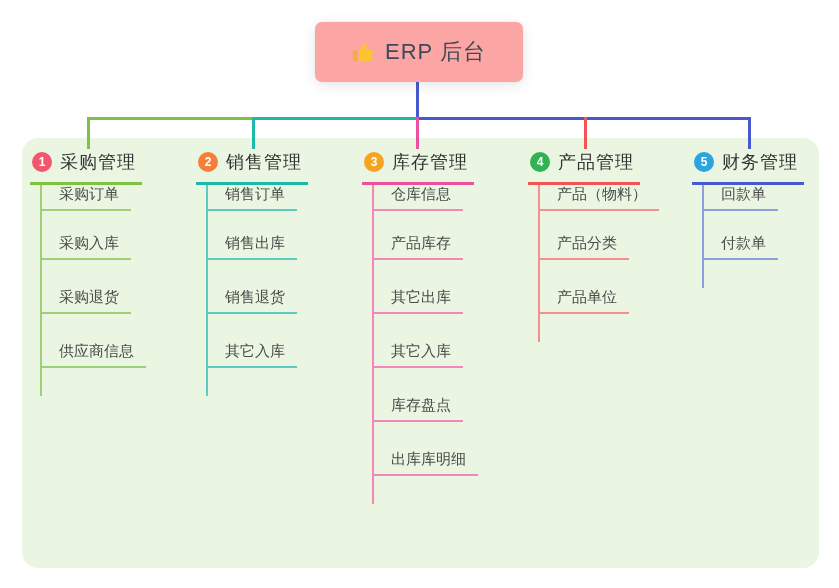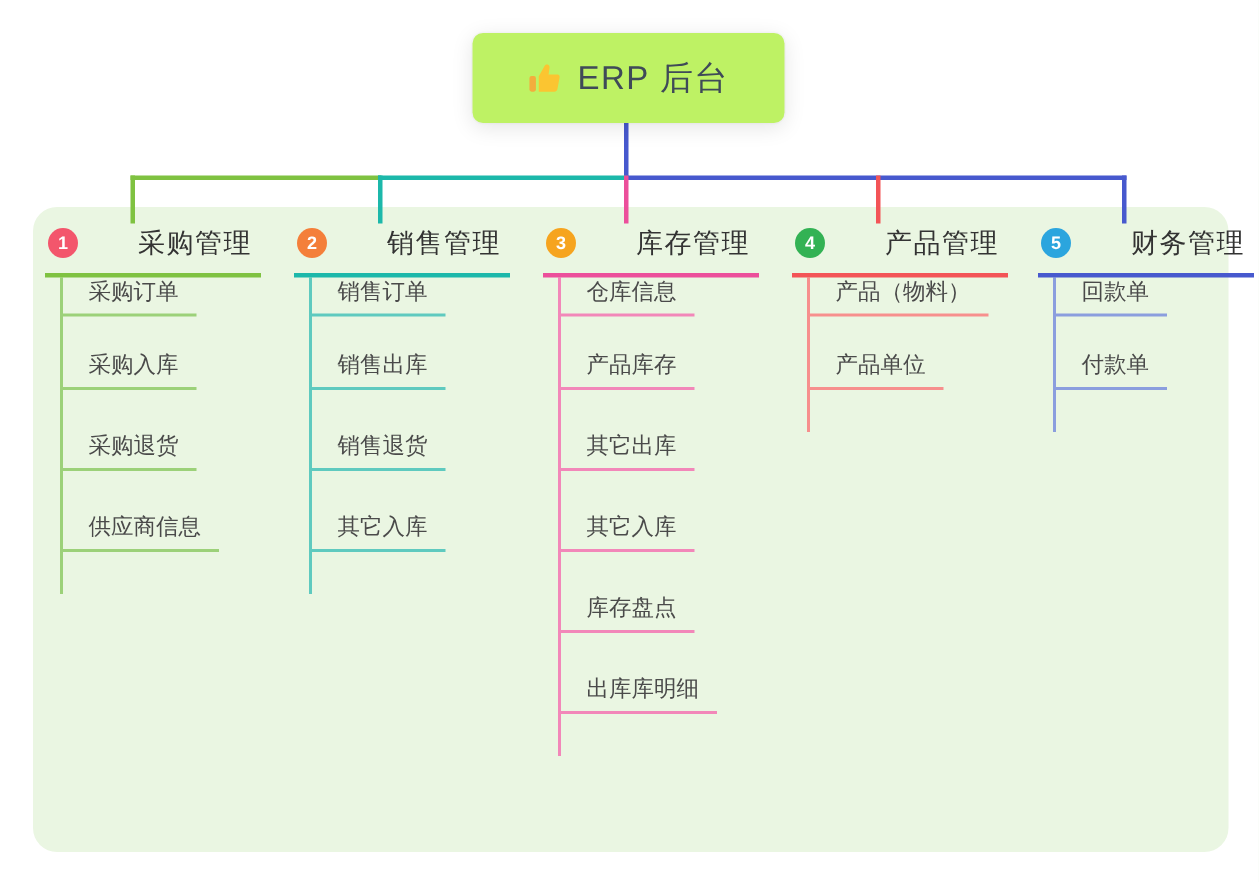--- a/index.html
+++ b/index.html
@@ -4,21 +4,21 @@
 <style>
   html,body{margin:0;padding:0;background:#ffffff;}
   body{font-family:"Liberation Sans","DejaVu Sans",sans-serif;}
   .stage{position:relative;width:839px;height:588px;background:#ffffff;overflow:hidden;}
 
   
   .panel{position:absolute;left:22px;top:138px;width:797px;height:430px;
          background:#eaf6e2;border-radius:16px;}
 
   
-  .root{position:absolute;left:315px;top:22px;width:208px;height:60px;background:#bef264;
+  .root{position:absolute;left:315px;top:22px;width:208px;height:60px;background:#fca5a5;
         border-radius:7px;box-shadow:0 3px 14px rgba(0,0,0,0.10),0 0 0 1px rgba(0,0,0,0.02);
         display:flex;align-items:center;justify-content:center;gap:10px;}
   .root-label{font-size:22px;font-weight:500;color:#3f4a58;letter-spacing:1px;}
   .root-icon{width:23px;height:23px;display:block;}
 
   
   .line{position:absolute;}
   .stem{left:416px;top:82px;width:3px;height:36px;background:#4759ce;}
   .hseg{top:117px;height:3px;background:var(--line);}
   .hseg-1{left:87px;width:167px;}
@@ -37,21 +37,21 @@
   .col-1{left:196px;}
   .col-2{left:362px;}
   .col-3{left:528px;}
   .col-4{left:692px;}
 
   .branch-header{display:inline-flex;align-items:center;gap:8px;
                  padding:0 6px 8px 2px;border-bottom:3px solid var(--line);}
   .badge{width:20px;height:20px;border-radius:50%;background:var(--badge);
          color:#ffffff;font-size:12px;font-weight:bold;line-height:20px;
          text-align:center;flex:0 0 20px;}
-  .branch-label{font-size:18px;color:#333333;letter-spacing:1px;white-space:nowrap;margin-left:32px;}
+  .branch-label{font-size:18px;color:#333333;letter-spacing:1px;white-space:nowrap;}
 
   .items{margin-left:10px;border-left:2px solid var(--subline);}
   .sub{height:54px;display:flex;align-items:flex-start;}
   .sub:first-child{height:49px;}
   .sub-label{display:inline-block;padding:0 12px 5px 17px;
              border-bottom:2px solid var(--subline);
              font-size:15px;color:#4a4a4a;white-space:nowrap;}
 </style>
 </head>
 <body>
@@ -150,20 +150,23 @@
   <div class="col col-3" style="--line: #f35457; --subline: #f78f8d; --badge: #33b254;">
     <div class="branch-header">
       <span class="badge">4</span>
       <span class="branch-label">产品管理</span>
     </div>
     <div class="items">
       <div class="sub">
           <span class="sub-label">产品（物料）</span>
         </div>
       <div class="sub">
+          <span class="sub-label">产品分类</span>
+        </div>
+      <div class="sub">
           <span class="sub-label">产品单位</span>
         </div>
     </div>
   </div>
 
   <div class="col col-4" style="--line: #4759ce; --subline: #8b9ede; --badge: #2ba5de;">
     <div class="branch-header">
       <span class="badge">5</span>
       <span class="branch-label">财务管理</span>
     </div>

